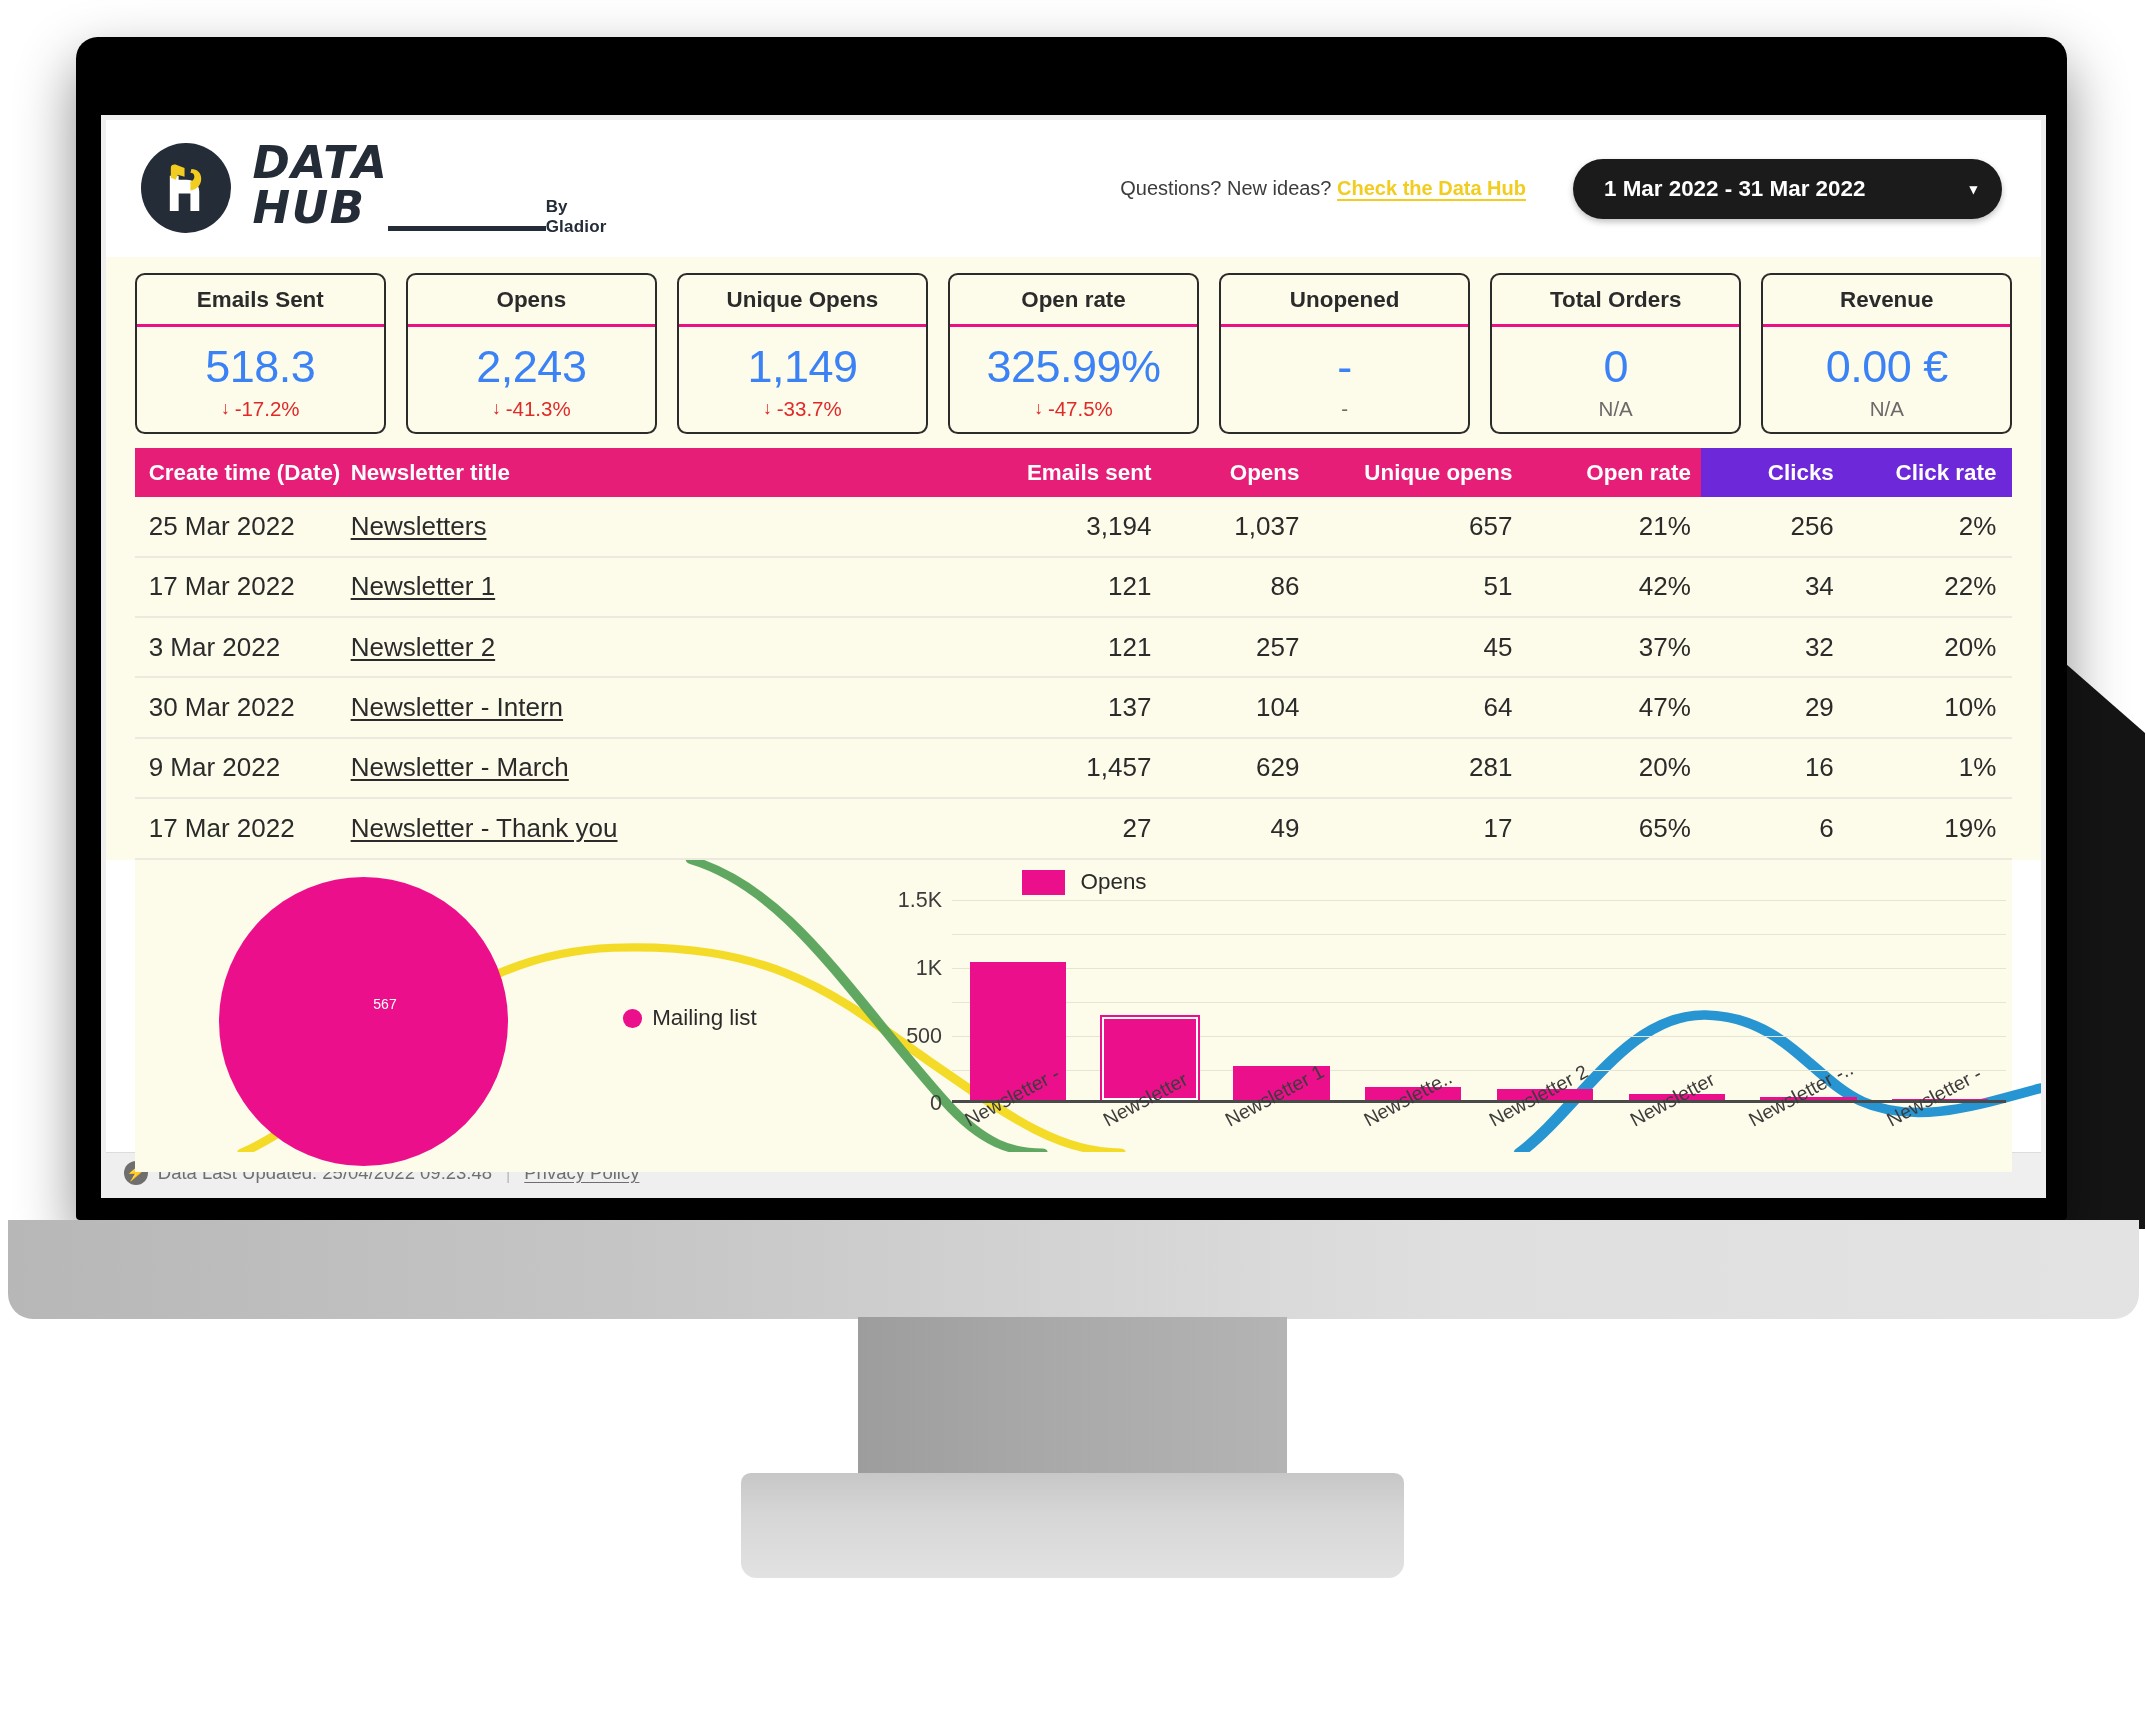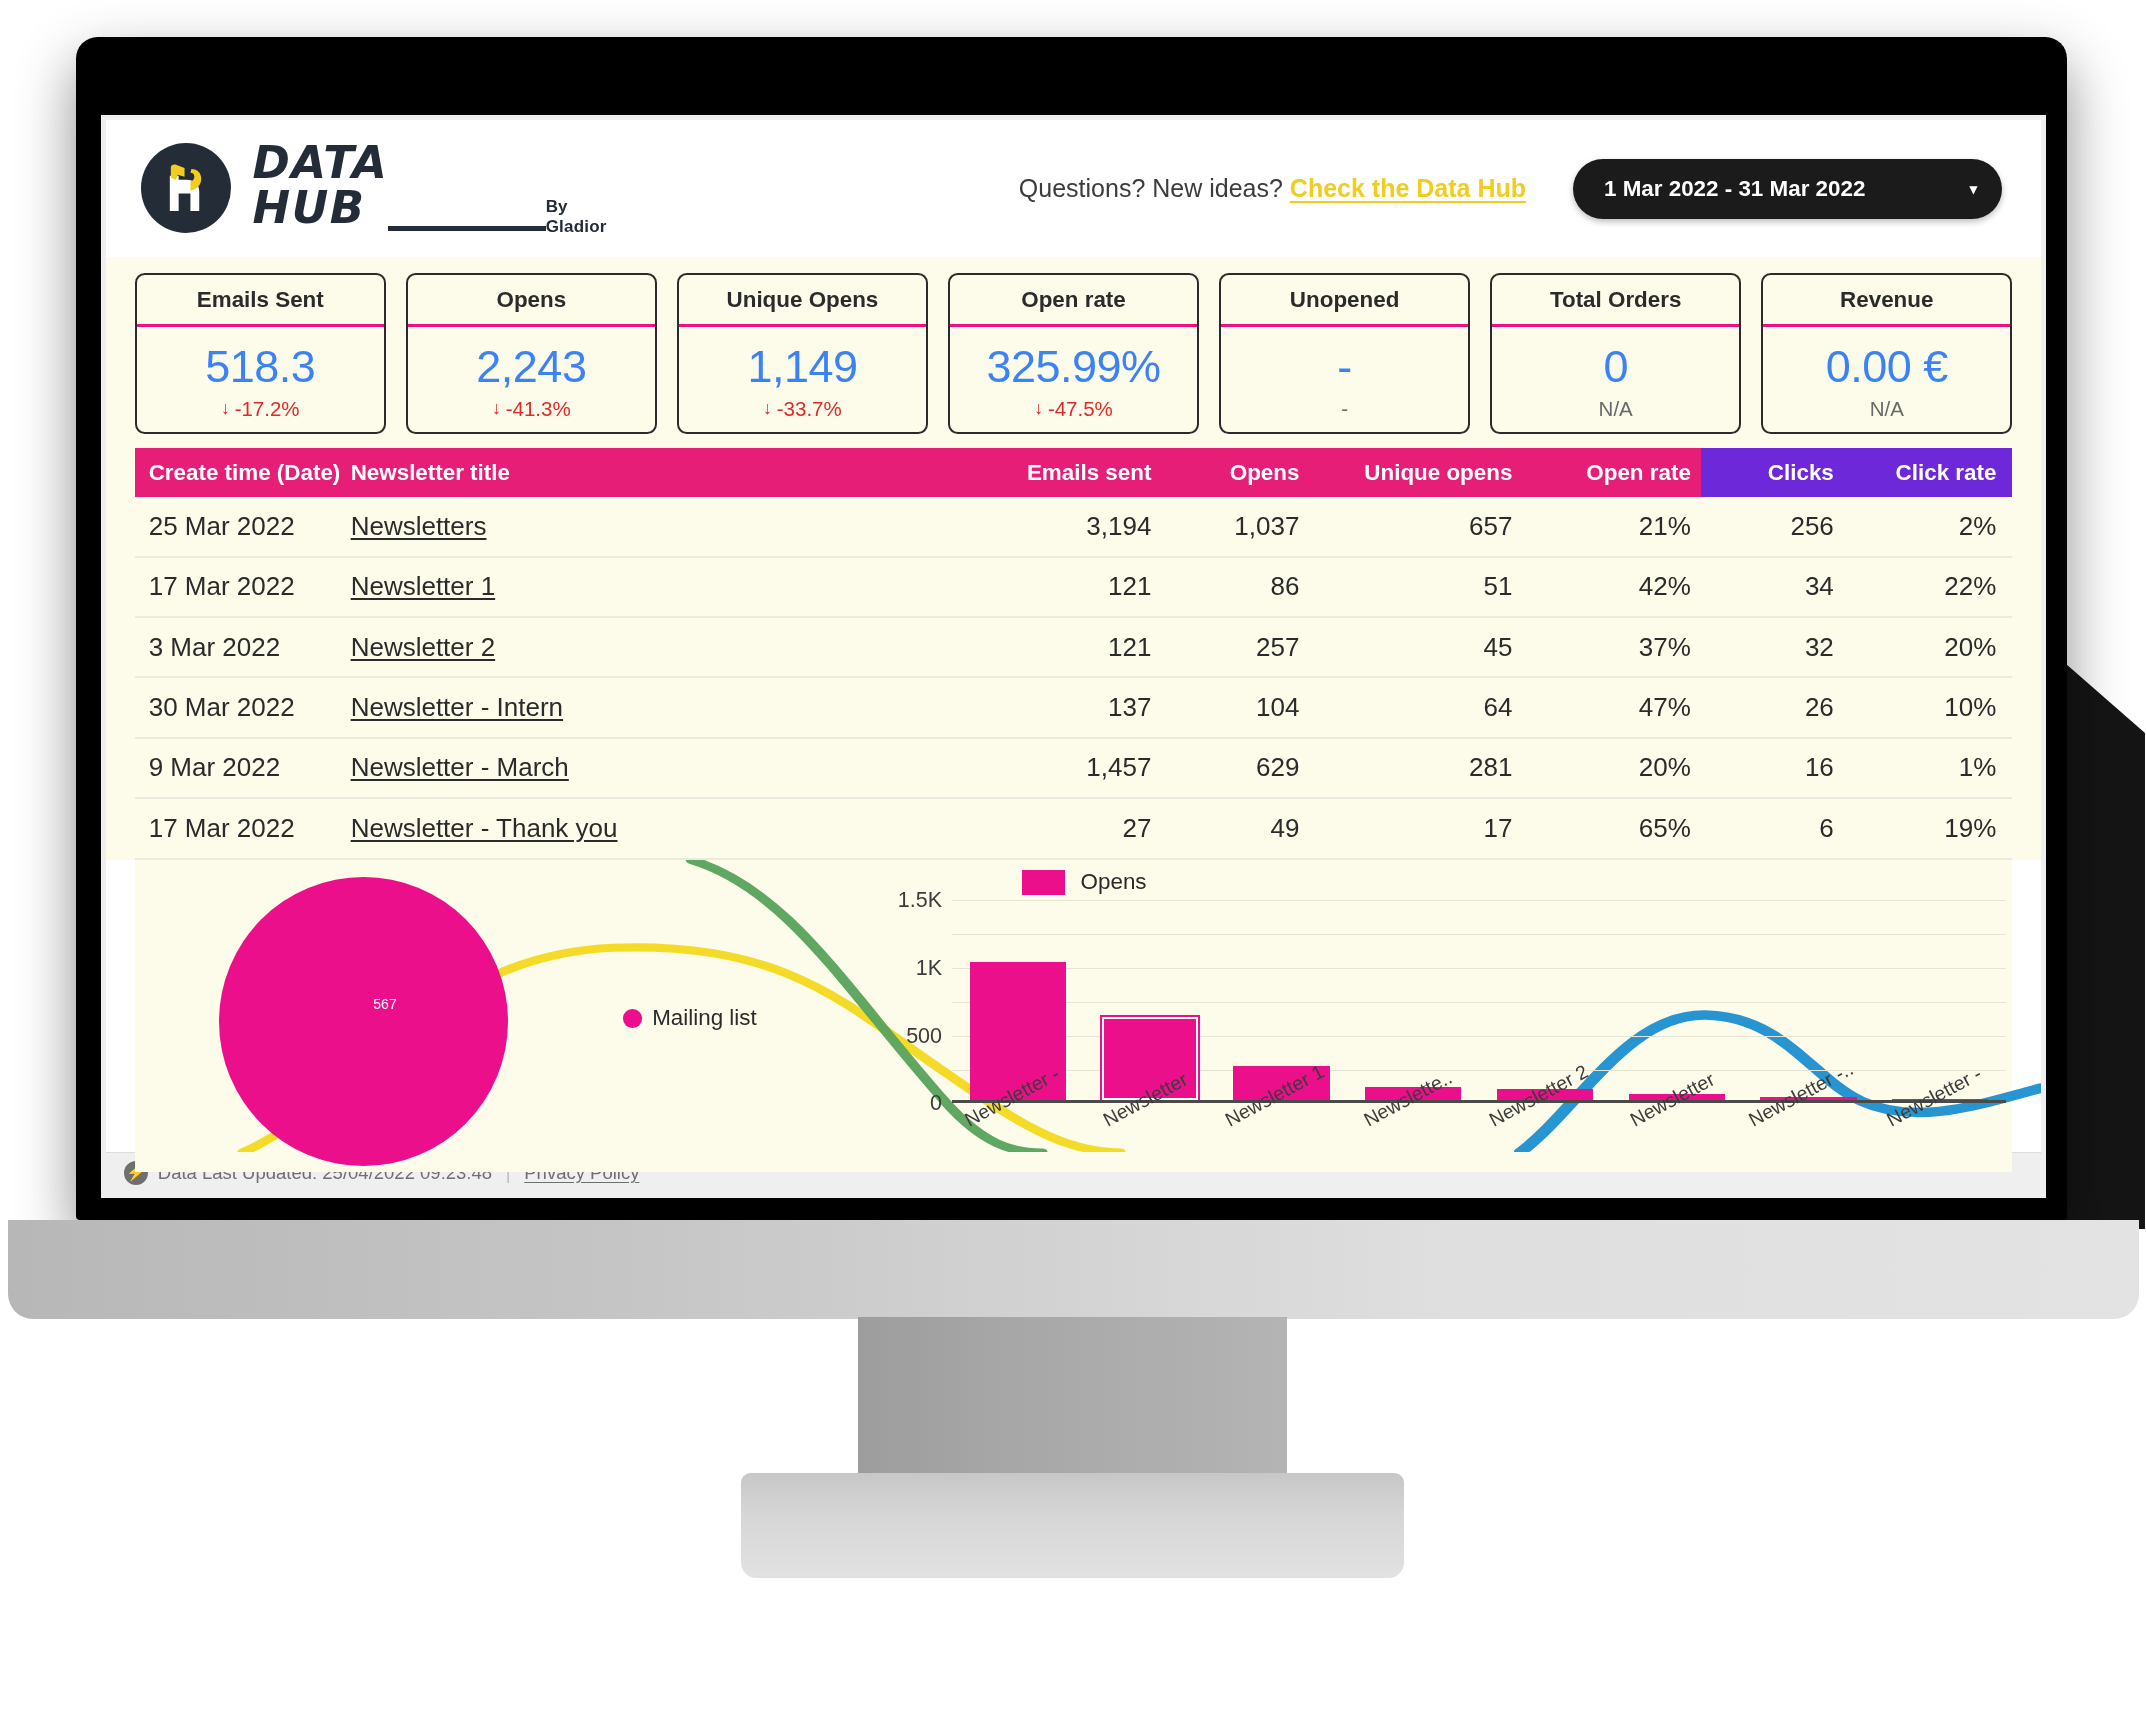--- a/index.html
+++ b/index.html
@@ -90,21 +90,21 @@
     padding-bottom: 6.8px;
   }
   .logo-rule { width: 100%; height: 4.9px; background: #242c38; margin-bottom: 5.9px; }
   .logo-sub {
     font-size: 17px; font-weight: 700; color: #242c38; letter-spacing: 0.2px;
   }
   .header-right {
     margin-left: auto; display: flex; align-items: center; gap: 47px;
   }
   .questions {
-    font-size: 25px; color: #3c3c3c; white-space: nowrap;
+    font-size: 20px; color: #3c3c3c; white-space: nowrap;
   }
   .questions a {
     color: #f2cc1e; font-weight: 700; text-decoration: underline;
     text-underline-offset: 3.9px;
   }
   .date-picker {
     background: #1b1b1b; color: #ffffff;
     border-radius: 43px;
     height: 60px; width: 429px;
     display: flex; align-items: center;
@@ -423,21 +423,21 @@
             <td class="c-clicks">32</td>
             <td class="c-crate">20%</td>
           </tr>
           <tr>
             <td class="c-date">30 Mar 2022</td>
             <td class="c-title"><a href="#">Newsletter - Intern</a></td>
             <td class="c-emails">137</td>
             <td class="c-opens">104</td>
             <td class="c-uopens">64</td>
             <td class="c-orate">47%</td>
-            <td class="c-clicks">26</td>
+            <td class="c-clicks">29</td>
             <td class="c-crate">10%</td>
           </tr>
           <tr>
             <td class="c-date">9 Mar 2022</td>
             <td class="c-title"><a href="#">Newsletter - March</a></td>
             <td class="c-emails">1,457</td>
             <td class="c-opens">629</td>
             <td class="c-uopens">281</td>
             <td class="c-orate">20%</td>
             <td class="c-clicks">16</td>

